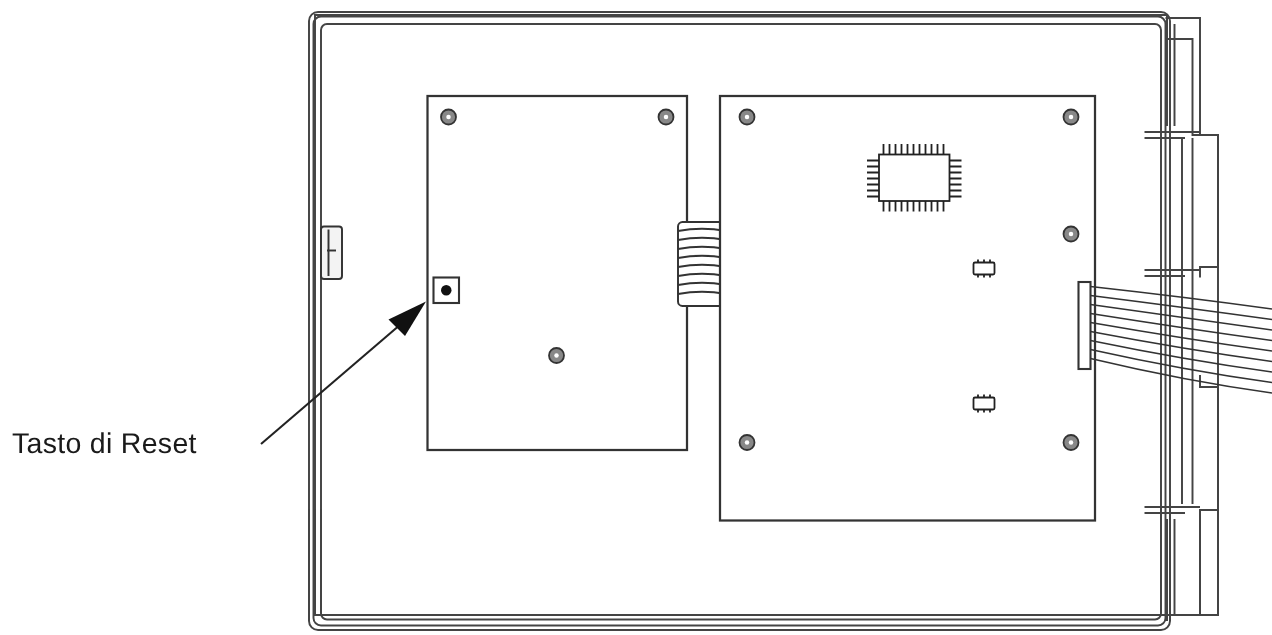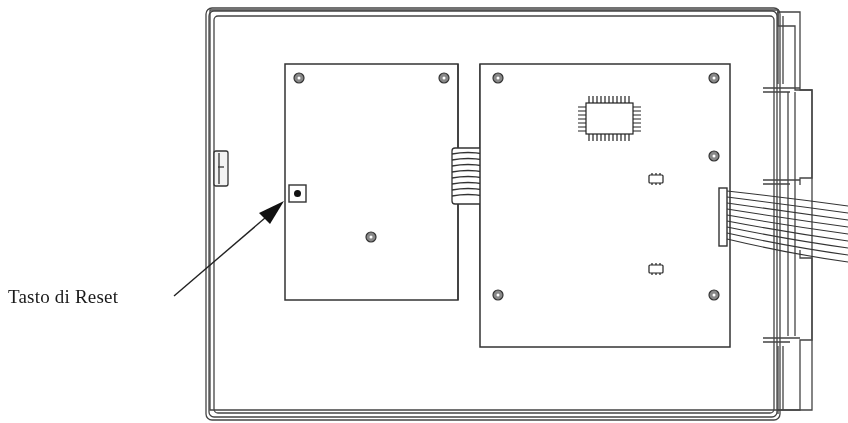--- a/index.html
+++ b/index.html
@@ -1,20 +1,20 @@
 <!DOCTYPE html>
 <html><head>
   <meta charset="utf-8">
   <style>
     html, body { margin: 0; padding: 0; background: #ffffff; }
     body { width: 848px; height: 423px; position: relative; overflow: hidden; font-family: "Liberation Sans", sans-serif; }
     #diagram { position: absolute; left: 0; top: 0; width: 848px; height: 423px; }
     .label {
       position: absolute; left: 8px; top: 286px;
-      font-family: Liberation Serif, serif; font-size: 19px; color: #1a1a1a;
+      font-family: Liberation Sans, sans-serif; font-size: 19px; color: #1a1a1a;
       white-space: nowrap; letter-spacing: 0.2px;
     }
   </style>
 </head>
 <body>
 
 <svg id="diagram" viewBox="0 0 848 423" xmlns="http://www.w3.org/2000/svg">
 
   <g fill="none" stroke="#444" stroke-width="1.3">
     <path d="M210 10 H778 V26 H795 V90 H812 V410 H210 Z"></path>

